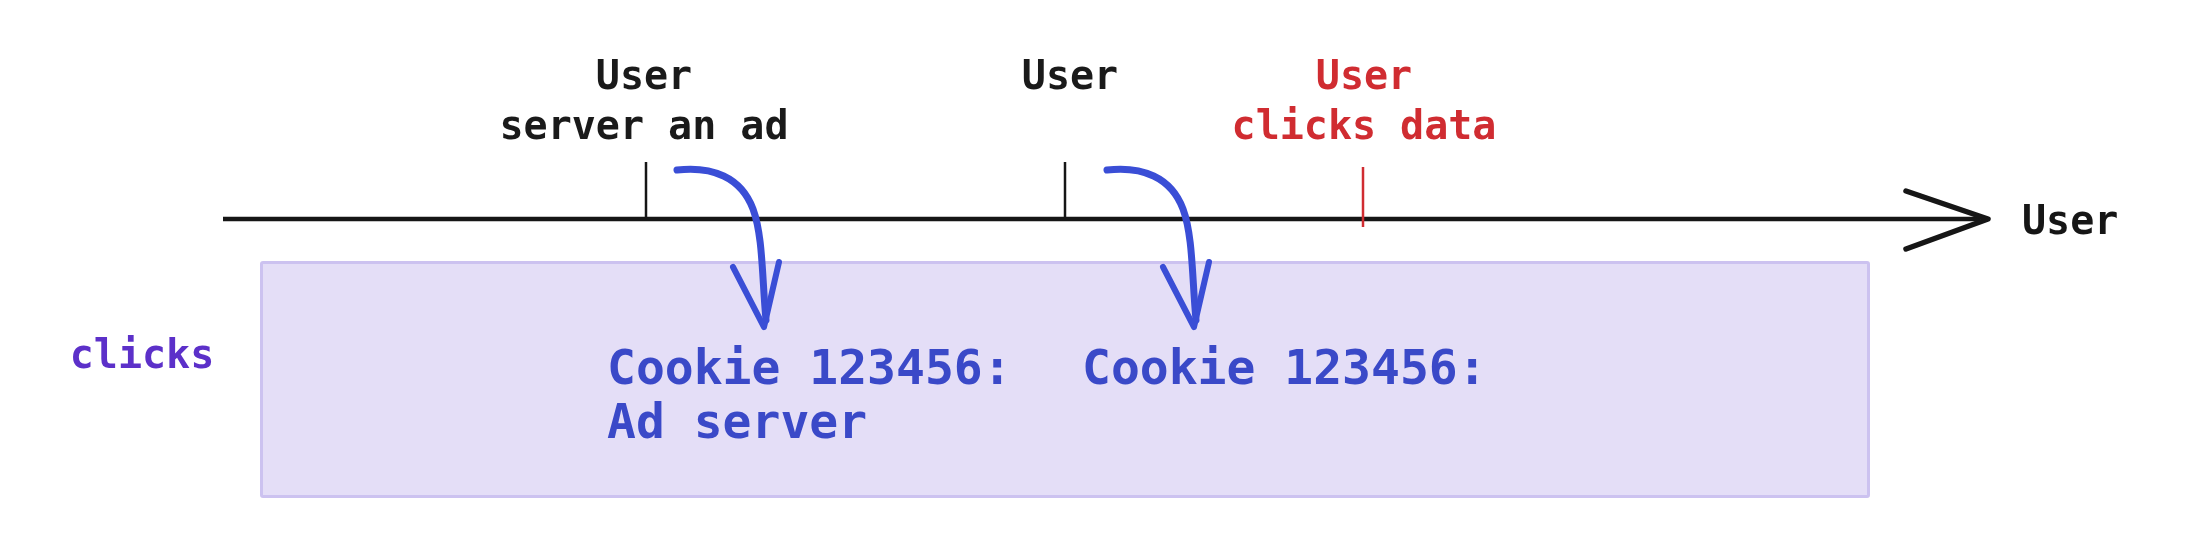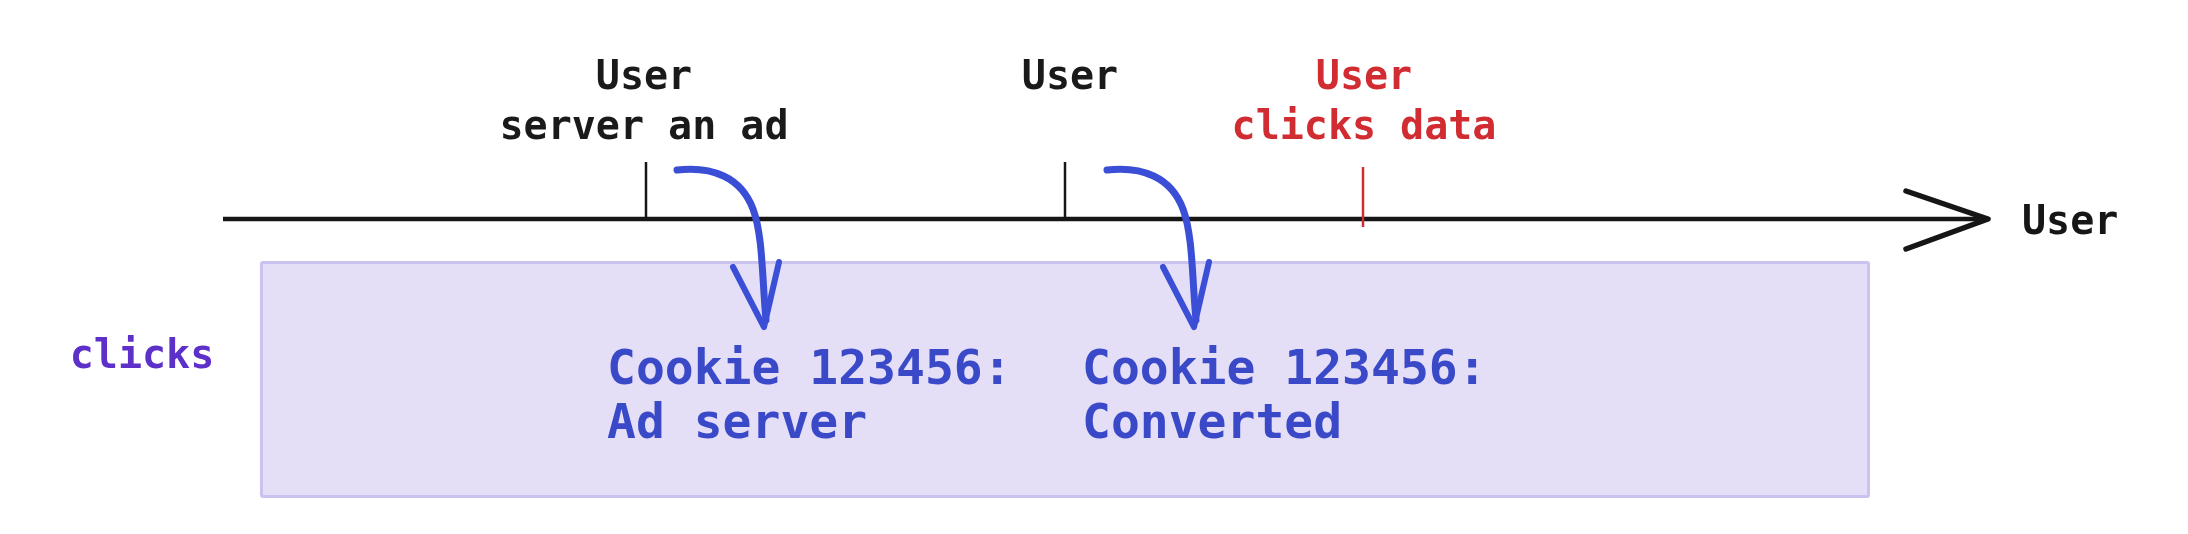--- a/index.html
+++ b/index.html
@@ -127,16 +127,15 @@
   <div class="server-label">
     <div>clicks</div>
   </div>
 
   <div class="cookie-record" id="record-click">
     <div>Cookie 123456:</div>
     <div>Ad server</div>
   </div>
   <div class="cookie-record" id="record-convert">
     <div>Cookie 123456:</div>
-    <div>Converted</div>
   </div>
 
 </div>
 
 </body></html>

